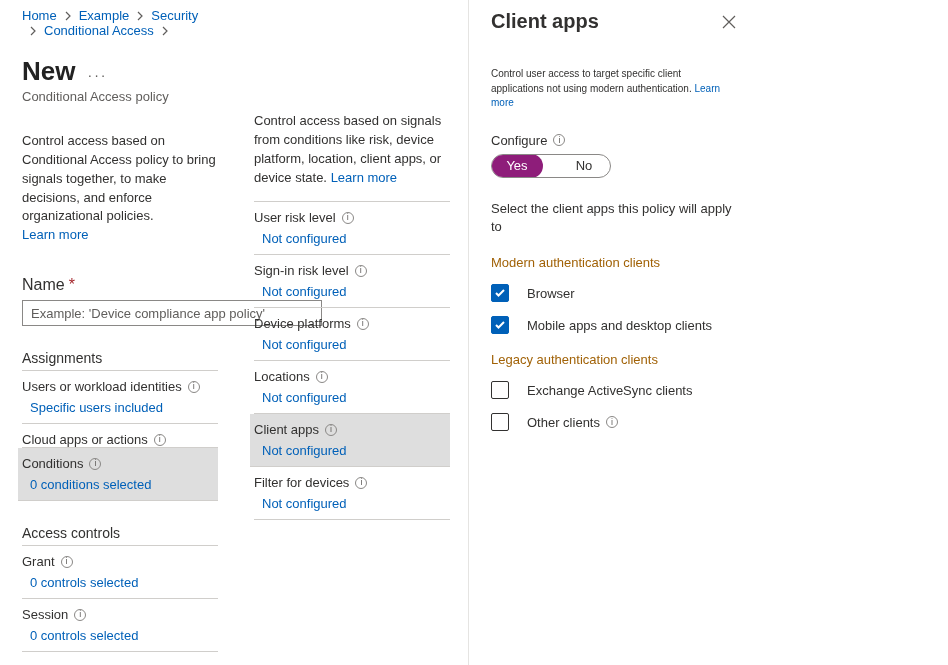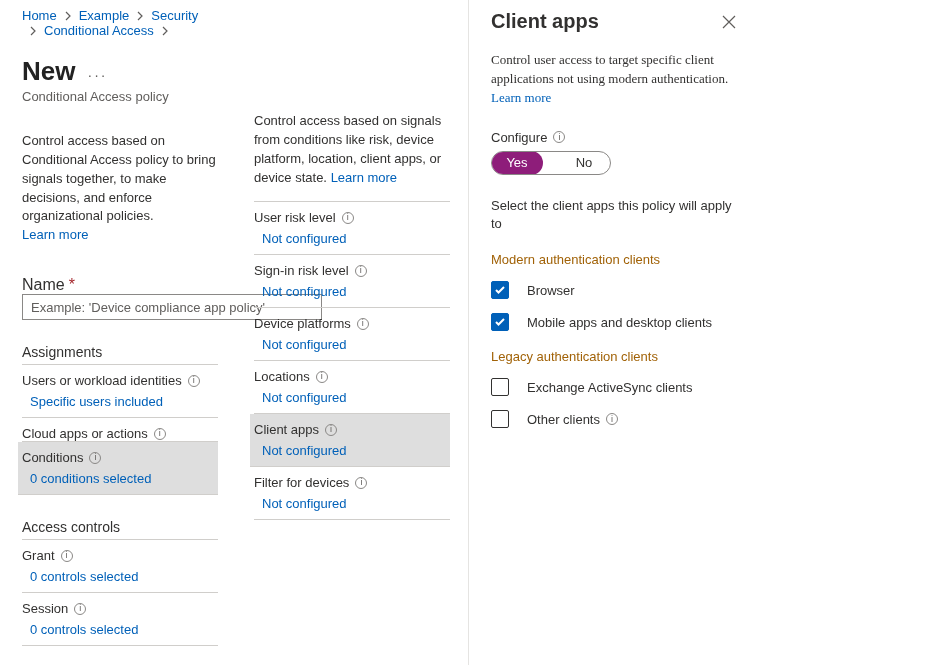--- a/index.html
+++ b/index.html
@@ -21,21 +21,21 @@
   .title-row { display: flex; align-items: baseline; margin-top: 18px; }
   .title-row h1 { margin: 0; font-size: 26px; font-weight: 600; color: #222; }
   .title-row .more { margin-left: 12px; color: #605e5c; letter-spacing: 2px; cursor: pointer; font-size: 14px; line-height: 1; }
   .subtitle { font-size: 13px; color: #605e5c; margin-top: 2px; }
 
   .desc { margin-top: 28px; font-size: 13px; line-height: 1.45; }
   .desc .link { display: inline; }
 
   .field-label { margin-top: 31px; font-size: 16px; display: flex; align-items: center; gap: 4px; }
   .req { color: #a4262c; }
-  .txt-input { width: 300px; height: 26px; border: 1px solid #8a8886; padding: 2px 8px; font-size: 13px; font-family: inherit; color: #323130; }
+  .txt-input { width: 300px; height: 26px; border: 1px solid #8a8886; padding: 2px 8px; font-size: 13px; font-family: inherit; margin-top: 6px; color: #323130; }
   .txt-input::placeholder { color: #605e5c; }
 
   h3.section { margin: 24px 0 4px 0; font-size: 14px; font-weight: 400; color: #323130; }
   .sep-line { border: none; border-top: 1px solid #d0cecb; margin: 2px 0 0 0; }
 
   .item { padding: 8px 0 0 0; border-bottom: 1px solid #d0cecb; }
   .item .item-head { display: flex; align-items: center; gap: 6px; font-size: 13px; color: #323130; }
   .item .item-val { margin: 6px 0 8px 8px; font-size: 13px; color: #0060b8; cursor: pointer; }
   .item.selected { background: #dedede; padding-left: 4px; margin-left: -4px; }
 
@@ -44,21 +44,21 @@
   
   .col2-desc { font-size: 13px; line-height: 1.45; margin-top: 4px; }
 
   
   .panel { width: 288px; flex: 0 0 288px; border-left: 1px solid #e5e4e2; padding: 10px 20px 0 22px; display: flex; flex-direction: column; position: relative; }
   .panel-head { display: flex; align-items: center; justify-content: space-between; }
   .panel-head h2 { margin: 0; font-size: 20px; font-weight: 600; }
   .close-x { cursor: pointer; color: #605e5c; }
   .close-x svg { width: 14px; height: 14px; display: block; }
 
-  .panel-desc { margin-top: 18px; font-size: 13px; line-height: 1.45; font-family: Liberation Serif, serif; }
+  .panel-desc { margin-top: 34px; font-size: 10px; line-height: 1.45; }
 
   .cfg-label { margin-top: 22px; display: flex; align-items: center; gap: 6px; font-size: 13px; }
 
   .toggle { margin-top: 6px; display: inline-flex; width: 120px; height: 24px; border: 1px solid #8a8886; border-radius: 14px; overflow: hidden; gap: 16px; }
   .toggle .opt { flex: 1 1 0; display: flex; align-items: center; justify-content: center; font-size: 13px; cursor: pointer; }
   .toggle .opt.active { background: #8e1d7a; color: #fff; border-radius: 14px; margin: -1px; }
   .toggle .opt.inactive { color: #323130; }
 
   .sel-text { margin-top: 22px; font-size: 13px; line-height: 1.45; }
 

